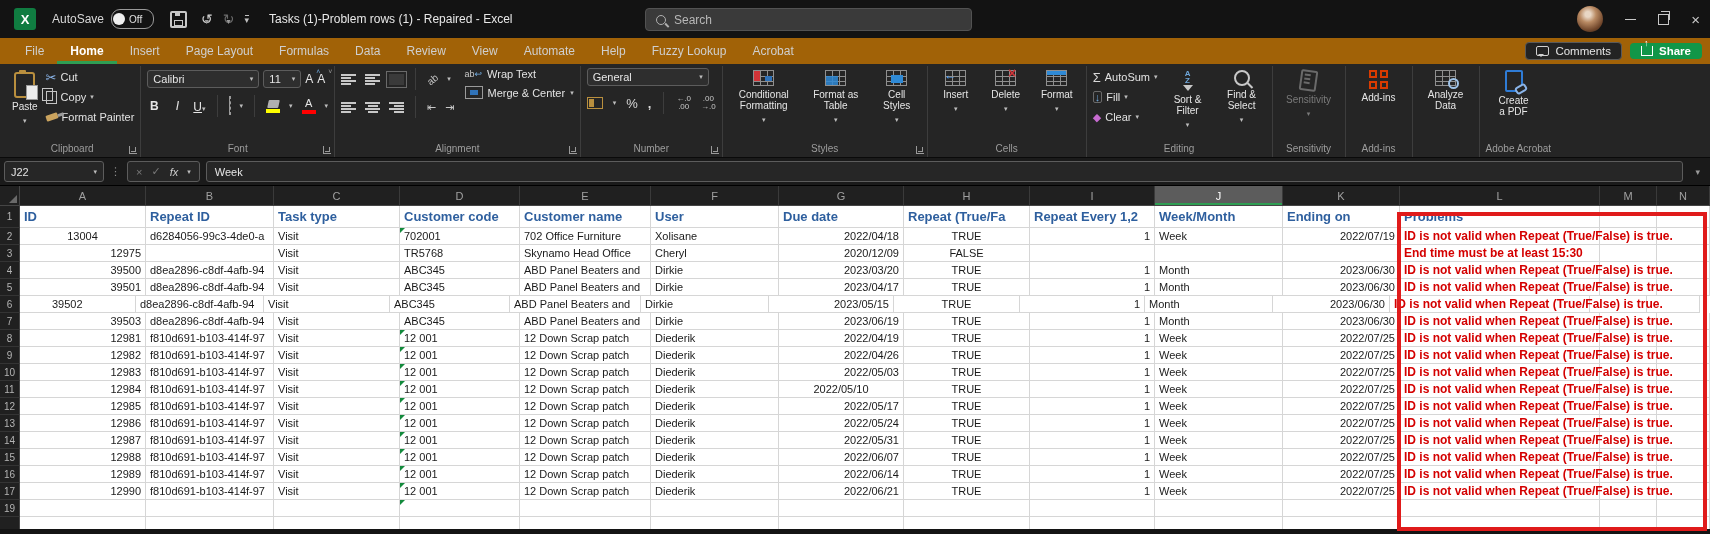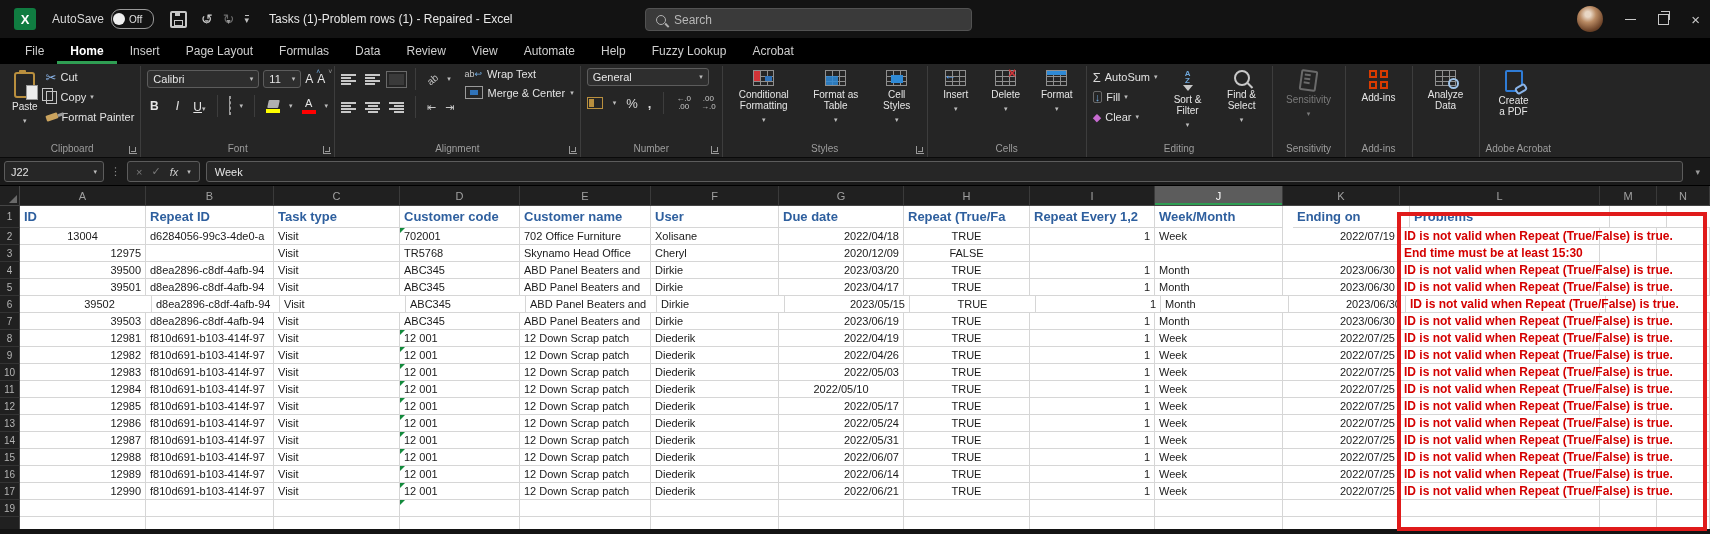--- a/index.html
+++ b/index.html
@@ -32,21 +32,21 @@
   .tb-right{position:absolute;right:0;top:0;height:38px;display:flex;align-items:center;gap:22px;padding-right:10px;}
   .avatar{width:26px;height:26px;border-radius:50%;
           background:radial-gradient(circle at 42% 32%,#e8d6c4 12%,#b98a63 35%,#6f452a 70%,#332012 100%);}
   .win-min{width:11px;border-top:1.5px solid #c8c8c8;height:0;}
   .ic-restore{width:9px;height:9px;border:1.5px solid #c8c8c8;position:relative;}
   .ic-restore::after{content:"";position:absolute;top:-4px;left:2px;width:8px;height:8px;
                      border-top:1.5px solid #c8c8c8;border-right:1.5px solid #c8c8c8;}
   .win-close{font-size:15px;color:#c8c8c8;line-height:15px;}
 
   
-  .tabrow{height:26px;background:#000000;display:flex;align-items:stretch;position:relative;}
+  .tabrow{height:26px;background:#a16207;display:flex;align-items:stretch;position:relative;}
   #tabs{display:flex;margin-left:12px;}
   .tab{padding:0 13px;font-size:12px;color:#cfcfcf;display:flex;align-items:center;cursor:default;}
   .tab.active{color:#ffffff;font-weight:bold;box-shadow:inset 0 -3px 0 var(--accent,#2f9e53);}
   .tabrow-right{position:absolute;right:8px;top:1px;display:flex;gap:8px;align-items:center;height:24px;}
   .btn-comments{display:flex;align-items:center;gap:6px;border:1px solid #5a5a5a;border-radius:4px;
                 background:#232323;padding:2px 10px;font-size:11.5px;color:#e4e4e4;}
   .ic-comment{width:11px;height:8px;border:1.5px solid #d0d0d0;border-radius:2px;position:relative;}
   .ic-comment::after{content:"";position:absolute;left:1px;bottom:-5px;border:3px solid transparent;border-top-color:#d0d0d0;}
   .btn-share{display:flex;align-items:center;gap:6px;border-radius:4px;background:var(--share,#119648);
              padding:2px 11px;font-size:11.5px;color:#ffffff;font-weight:bold;}
@@ -216,20 +216,30 @@
         <div class="tab">Page Layout</div>
         <div class="tab">Formulas</div>
         <div class="tab">Data</div>
         <div class="tab">Review</div>
         <div class="tab">View</div>
         <div class="tab">Automate</div>
         <div class="tab">Help</div>
         <div class="tab">Fuzzy Lookup</div>
         <div class="tab">Acrobat</div>
       </div>
+    <div class="tabrow-right">
+      <span class="btn-comments">
+        <span class="ic-comment"></span>
+        <span>Comments</span>
+      </span>
+      <span class="btn-share">
+        <span class="ic-share"></span>
+        <span>Share</span>
+      </span>
+    </div>
   </div>
 
   <div class="ribbon">
 
     <div class="rgroup">
       <div class="rcontent">
         <div class="bigbtn">
           <span class="ic-paste"></span>
           <span class="cap">Paste</span>
           <span class="caret">▾</span>
@@ -525,21 +535,21 @@
         <div class="cell" style="width: 126px;"><span>ID</span></div>
         <div class="cell" style="width: 128px;"><span>Repeat ID</span></div>
         <div class="cell" style="width: 126px;"><span>Task type</span></div>
         <div class="cell" style="width: 120px;"><span>Customer code</span></div>
         <div class="cell" style="width: 131px;"><span>Customer name</span></div>
         <div class="cell" style="width: 128px;"><span>User</span></div>
         <div class="cell" style="width: 125px;"><span>Due date</span></div>
         <div class="cell" style="width: 126px;"><span>Repeat (True/Fa</span></div>
         <div class="cell" style="width: 125px;"><span>Repeat Every 1,2</span></div>
         <div class="cell" style="width: 128px;"><span>Week/Month</span></div>
-        <div class="cell" style="width: 117px; margin-left: 10px;"><span>Ending on</span></div>
+        <div class="cell" style="width: 117px;"><span>Ending on</span></div>
         <div class="cell" style="width: 200px;"><span>Problems</span></div>
         <div class="cell" style="width: 57px;"><span></span></div>
         <div class="cell" style="width: 53px;"><span></span></div>
       </div>
       <div class="srow">
         <div class="gut">2</div>
         <div class="cell" style="width: 126px; text-align: center;"><span>13004</span></div>
         <div class="cell" style="width: 128px; text-align: left;"><span>d6284056-99c3-4de0-a</span></div>
         <div class="cell" style="width: 126px; text-align: left;"><span>Visit</span></div>
         <div class="cell" style="width: 120px; text-align: left;"><div class="flag"></div><span>702001</span></div>
@@ -600,21 +610,21 @@
         <div class="cell" style="width: 126px; text-align: center;"><span>TRUE</span></div>
         <div class="cell" style="width: 125px; text-align: right;"><span>1</span></div>
         <div class="cell" style="width: 128px; text-align: left;"><span>Month</span></div>
         <div class="cell" style="width: 117px; text-align: right;"><span>2023/06/30</span></div>
         <div class="cell prob" style="width: 200px; text-align: left;"><span>ID is not valid when Repeat (True/False) is true.</span></div>
         <div class="cell" style="width: 57px; text-align: left;"><span></span></div>
         <div class="cell" style="width: 53px; text-align: left;"><span></span></div>
       </div>
       <div class="srow">
         <div class="gut">6</div>
-        <div class="cell" style="width: 132px; text-align: center; padding-left: 32px;"><span>39502</span></div>
+        <div class="cell" style="width: 116px; text-align: left; padding-left: 32px;"><span>39502</span></div>
         <div class="cell" style="width: 128px; text-align: left;"><span>d8ea2896-c8df-4afb-94</span></div>
         <div class="cell" style="width: 126px; text-align: left;"><span>Visit</span></div>
         <div class="cell" style="width: 120px; text-align: left;"><span>ABC345</span></div>
         <div class="cell" style="width: 131px; text-align: left;"><span>ABD Panel Beaters and</span></div>
         <div class="cell" style="width: 128px; text-align: left;"><span>Dirkie</span></div>
         <div class="cell" style="width: 125px; text-align: right;"><span>2023/05/15</span></div>
         <div class="cell" style="width: 126px; text-align: center;"><span>TRUE</span></div>
         <div class="cell" style="width: 125px; text-align: right;"><span>1</span></div>
         <div class="cell" style="width: 128px; text-align: left;"><span>Month</span></div>
         <div class="cell" style="width: 117px; text-align: right;"><span>2023/06/30</span></div>

